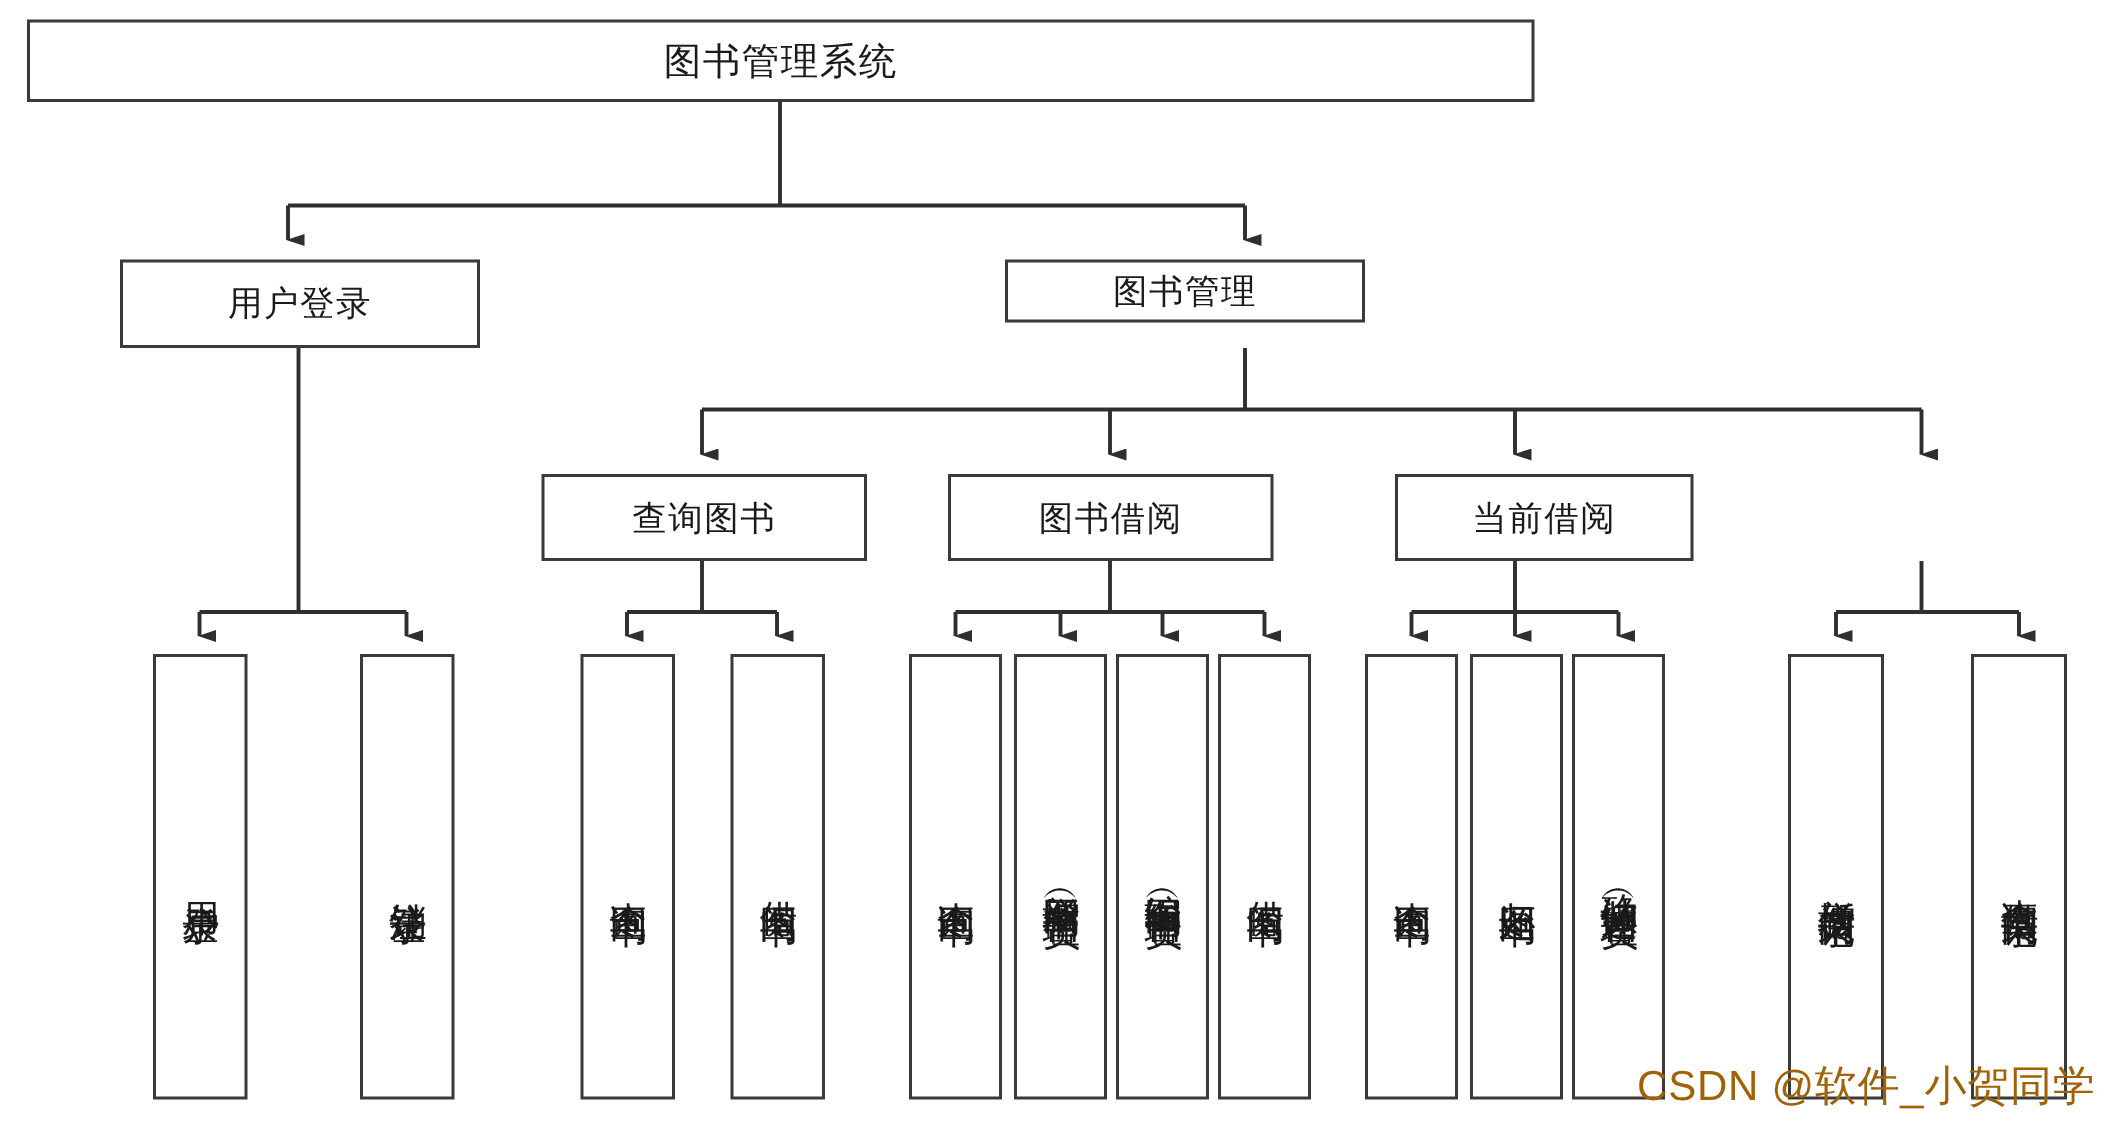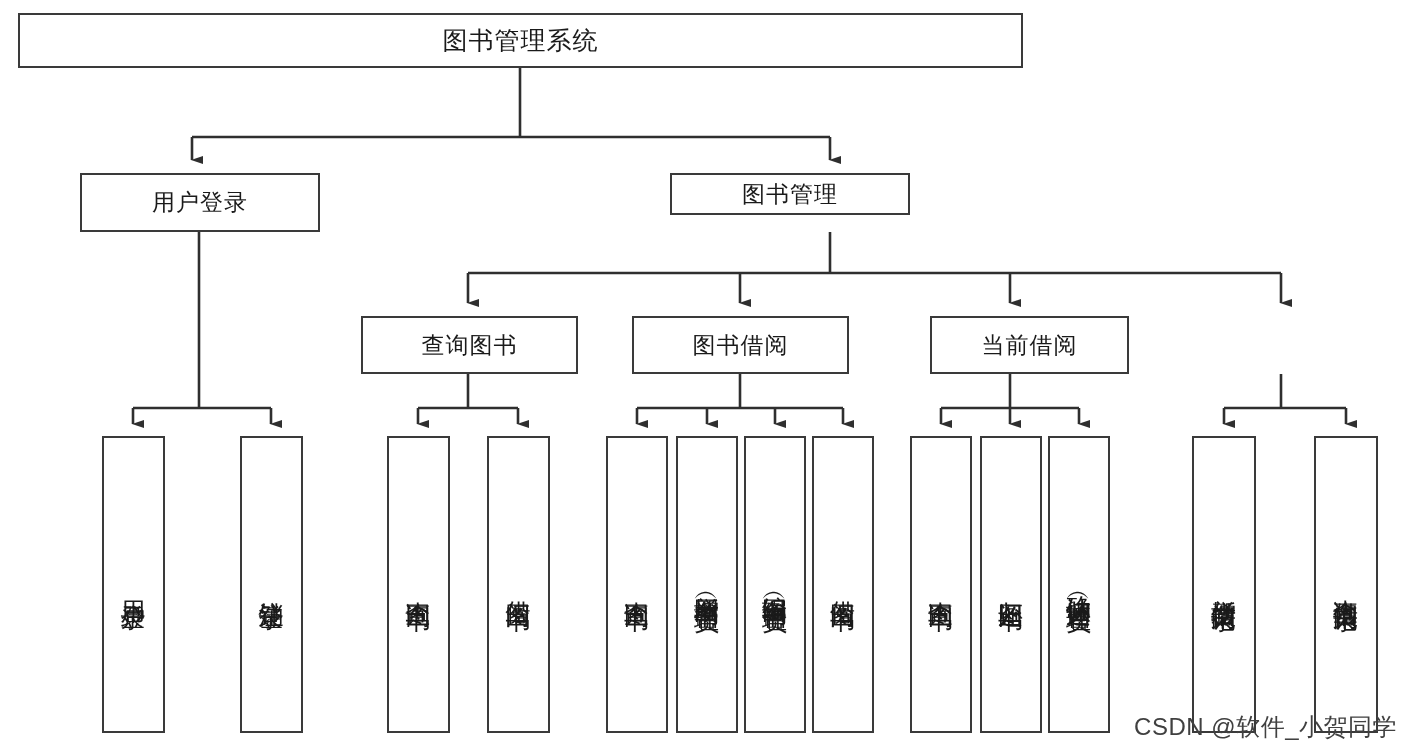--- a/index.html
+++ b/index.html
@@ -54,22 +54,22 @@
     display: block;
     max-height: 100%;
   }
   #title-node {
     font-size: 25px;
   }
   #watermark {
     position: absolute;
     right: 8px;
     bottom: 4px;
-    font-size: 24px;
-    color: #404040;
+    font-size: 28px;
+    color: #a16207;
     white-space: nowrap;
     letter-spacing: 0.5px;
   }
 </style>
 </head>
 <body>
 
 <div id="canvas">
 
   <svg id="edges" viewBox="0 0 1405 747">

